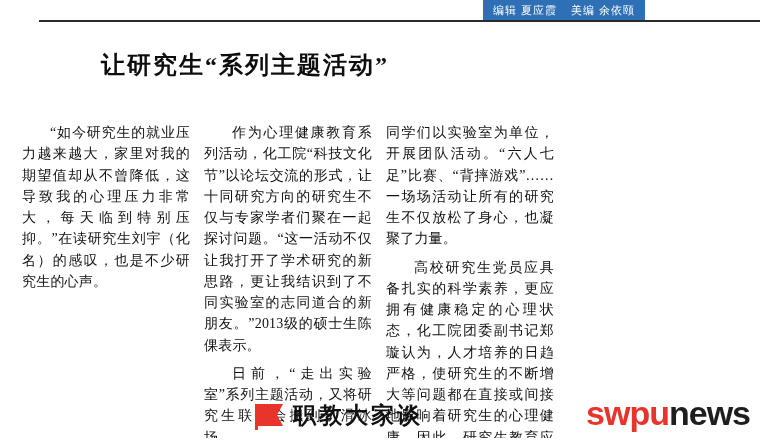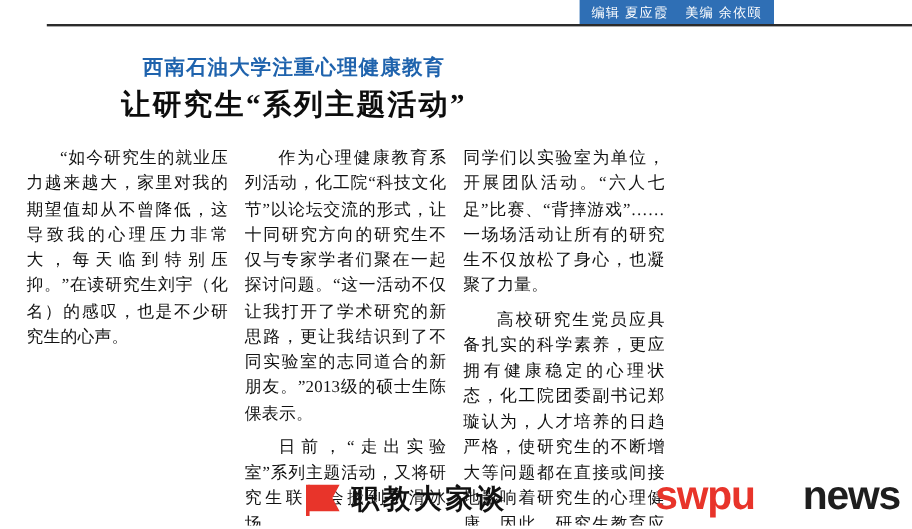--- a/index.html
+++ b/index.html
@@ -145,21 +145,21 @@
     font-family: "Liberation Sans", "DejaVu Sans", sans-serif;
     font-weight: bold;
     font-size: 34px;
     letter-spacing: -1px;
     line-height: 1;
     display: flex;
     align-items: flex-start;
     margin-left: 14px;
   }
   .wm-swpu { color: #e8342a; }
-  .wm-news { color: #1e1e1e; padding-left: 40px; }
+  .wm-news { color: #1e1e1e; }
 
   .bottom-edge {
     position: absolute;
     left: 0;
     top: 438px;
     width: 760px;
     height: 3px;
     background: #ffffff;
   }
 </style>
@@ -170,21 +170,20 @@
 
   <div class="topbar">
     <div class="credits">
       <span>编辑  夏应霞</span>
       <span>美编  余依颐</span>
     </div>
     <div class="topbar-rule"></div>
   </div>
 
   <div class="headline-block">
-    <div class="headline-sub">西南石油大学注重心理健康教育</div>
     <div class="headline-main">让研究生“系列主题活动”</div>
   </div>
 
   <div class="columns">
 
     <div class="col">
       <p>“如今研究生的就业压力越来越大，家里对我的期望值却从不曾降低，这导致我的心理压力非常大，每天临到特别压抑。”在读研究生刘宇（化名）的感叹，也是不少研究生的心声。</p>
     </div>
 
     <div class="col">

